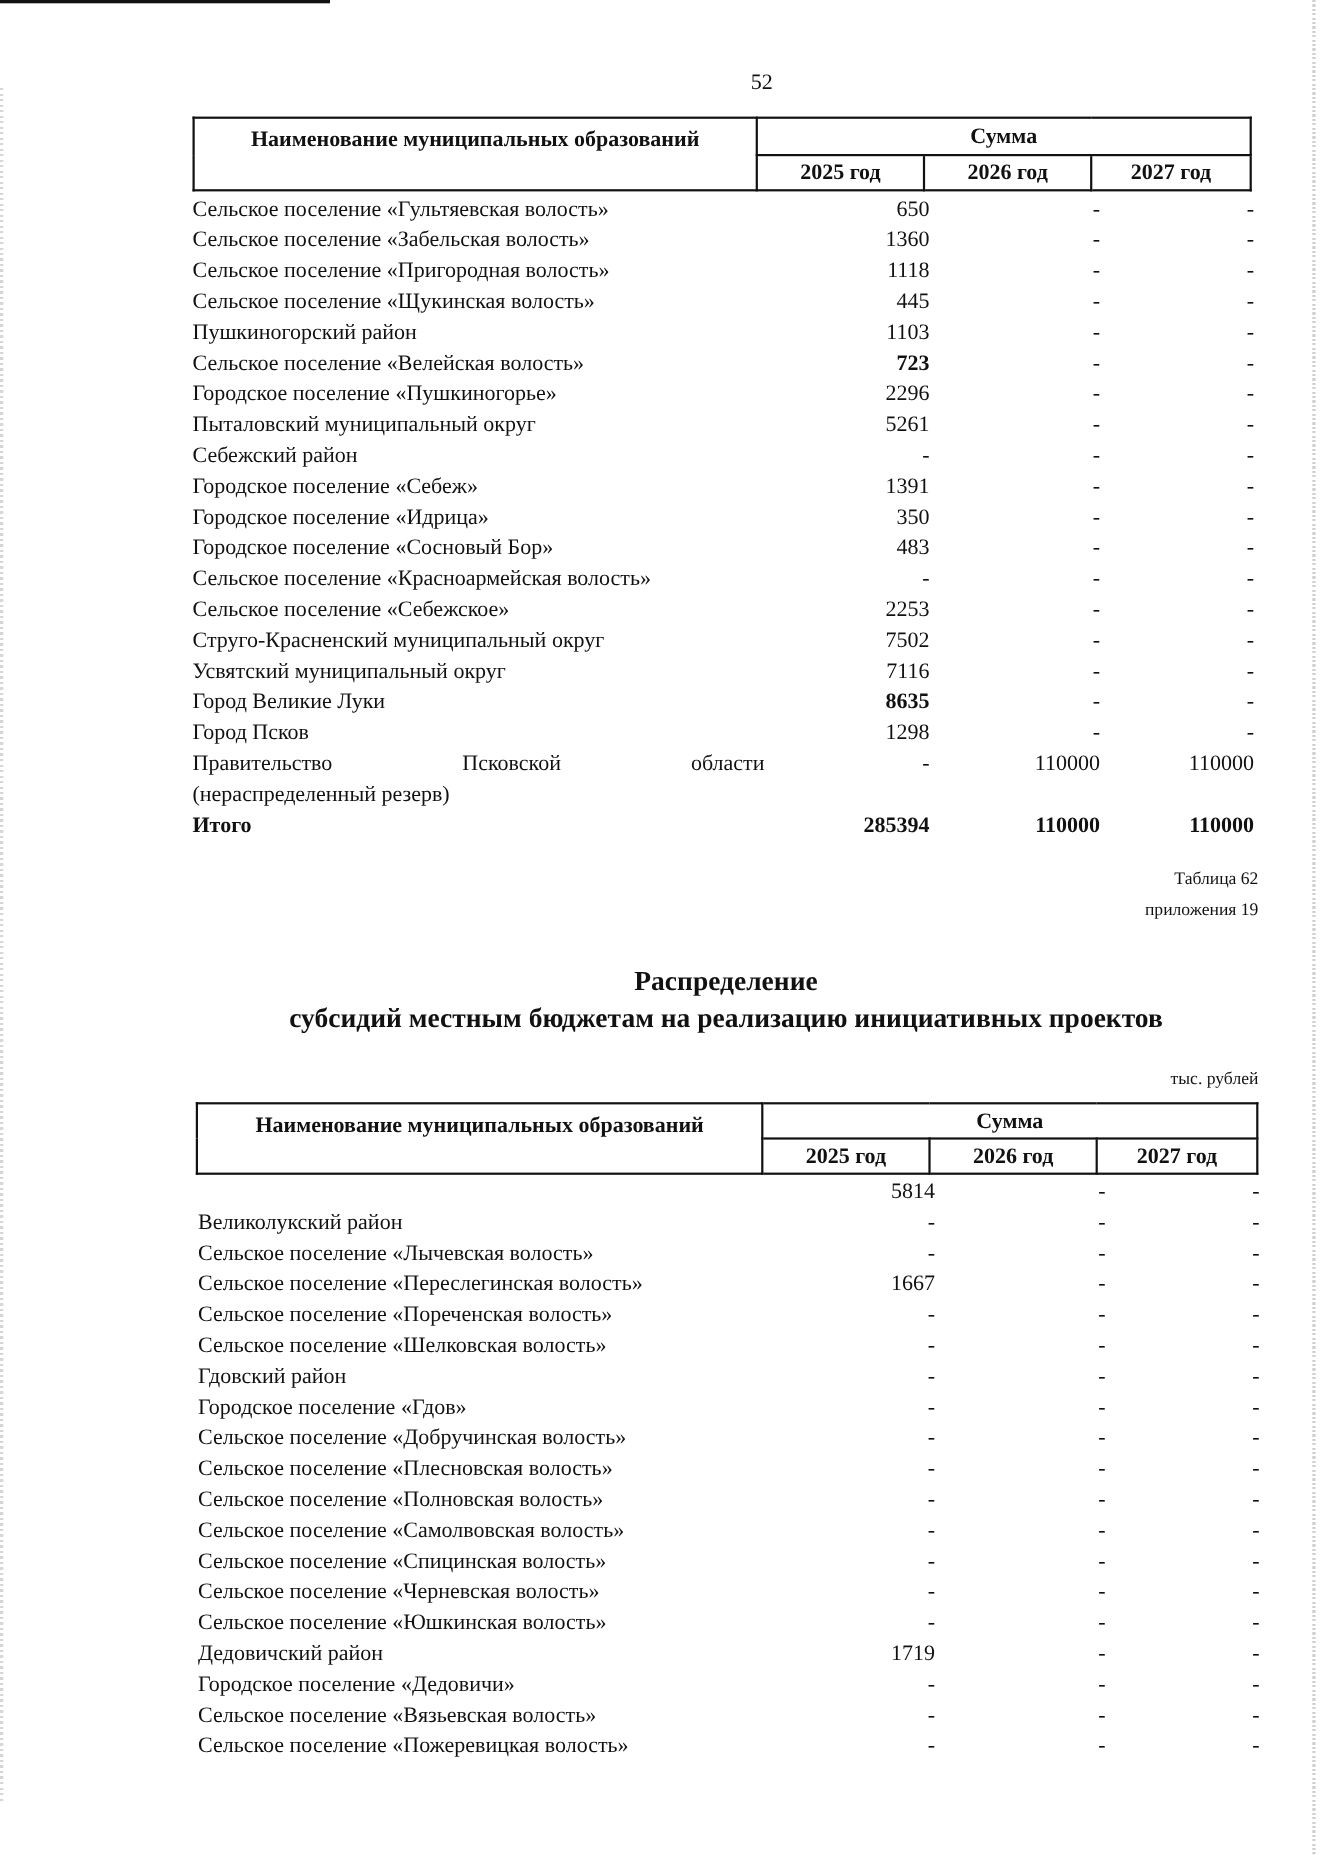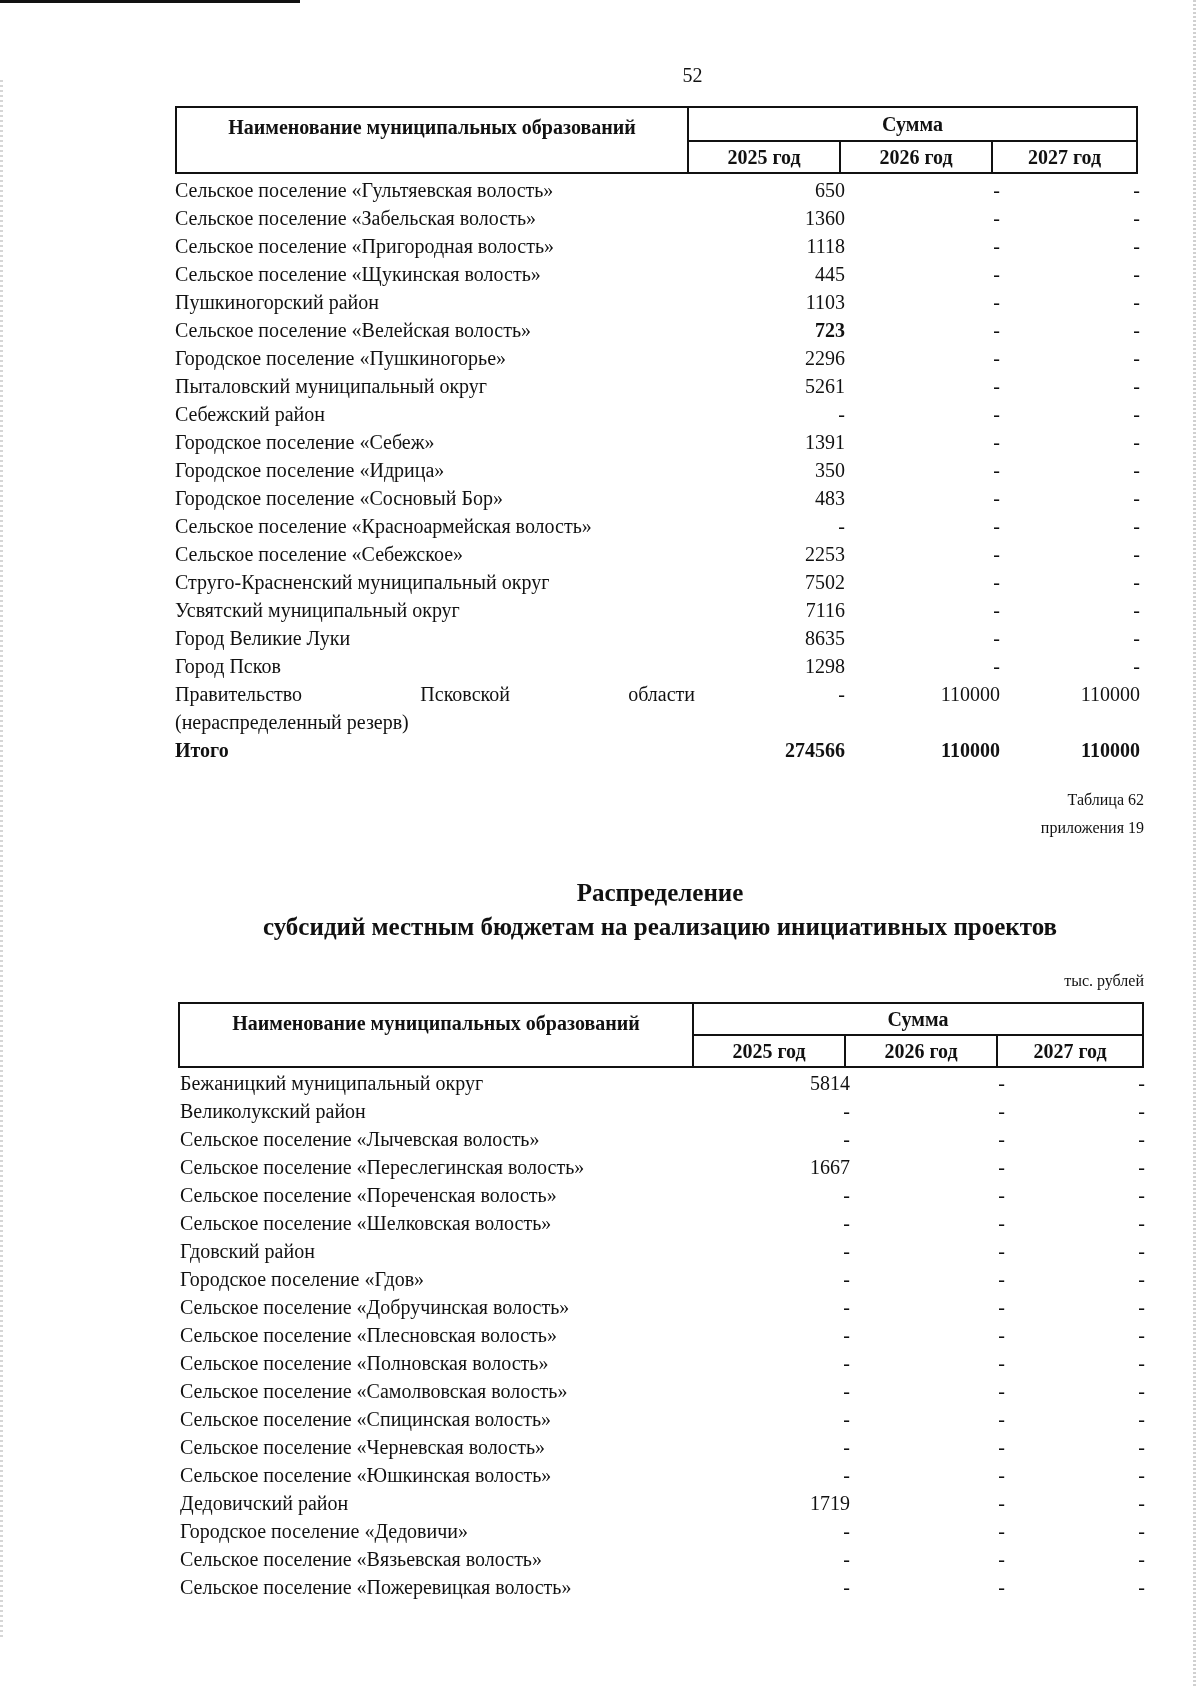--- a/index.html
+++ b/index.html
@@ -147,40 +147,40 @@
       <span class="v" style="right: 0px;">-</span>
     </div>
     <div class="row">
       <span class="lbl">Усвятский муниципальный округ</span>
       <span class="v" style="right: 295px;">7116</span>
       <span class="v" style="right: 140px;">-</span>
       <span class="v" style="right: 0px;">-</span>
     </div>
     <div class="row">
       <span class="lbl">Город Великие Луки</span>
-      <span class="v" style="right: 295px;">8635</span>
+      <span class="v" style="right: 295px; font-weight: bold;">8635</span>
       <span class="v" style="right: 140px;">-</span>
       <span class="v" style="right: 0px;">-</span>
     </div>
     <div class="row">
       <span class="lbl">Город Псков</span>
       <span class="v" style="right: 295px;">1298</span>
       <span class="v" style="right: 140px;">-</span>
       <span class="v" style="right: 0px;">-</span>
     </div>
     <div class="row two">
       <span class="lbl">Правительство Псковской области</span>
       <span class="v" style="right: 295px;">-</span>
       <span class="v" style="right: 140px;">110000</span>
       <span class="v" style="right: 0px;">110000</span>
       <span class="lbl2">(нераспределенный резерв)</span>
     </div>
     <div class="row bold">
       <span class="lbl">Итого</span>
-      <span class="v" style="right: 295px;">274566</span>
+      <span class="v" style="right: 295px;">285394</span>
       <span class="v" style="right: 140px;">110000</span>
       <span class="v" style="right: 0px;">110000</span>
     </div>
   </div>
 
 <div class="caption" style="top:786px;">
   <div>Таблица 62</div>
   <div>приложения 19</div>
 </div>
 
@@ -200,21 +200,20 @@
   <tr style="height:32px;">
     <td style="width:150px;">2025 год</td>
     <td style="width:150px;">2026 год</td>
     <td>2027 год</td>
   </tr>
 </tbody>
   </table>
 
 <div class="rows" id="t2rows" style="left:180px; top:1069px; width:965px;">
     <div class="row">
-      <span class="lbl">Бежаницкий муниципальный округ</span>
       <span class="v" style="right: 295px;">5814</span>
       <span class="v" style="right: 140px;">-</span>
       <span class="v" style="right: 0px;">-</span>
     </div>
     <div class="row">
       <span class="lbl">Великолукский район</span>
       <span class="v" style="right: 295px;">-</span>
       <span class="v" style="right: 140px;">-</span>
       <span class="v" style="right: 0px;">-</span>
     </div>

